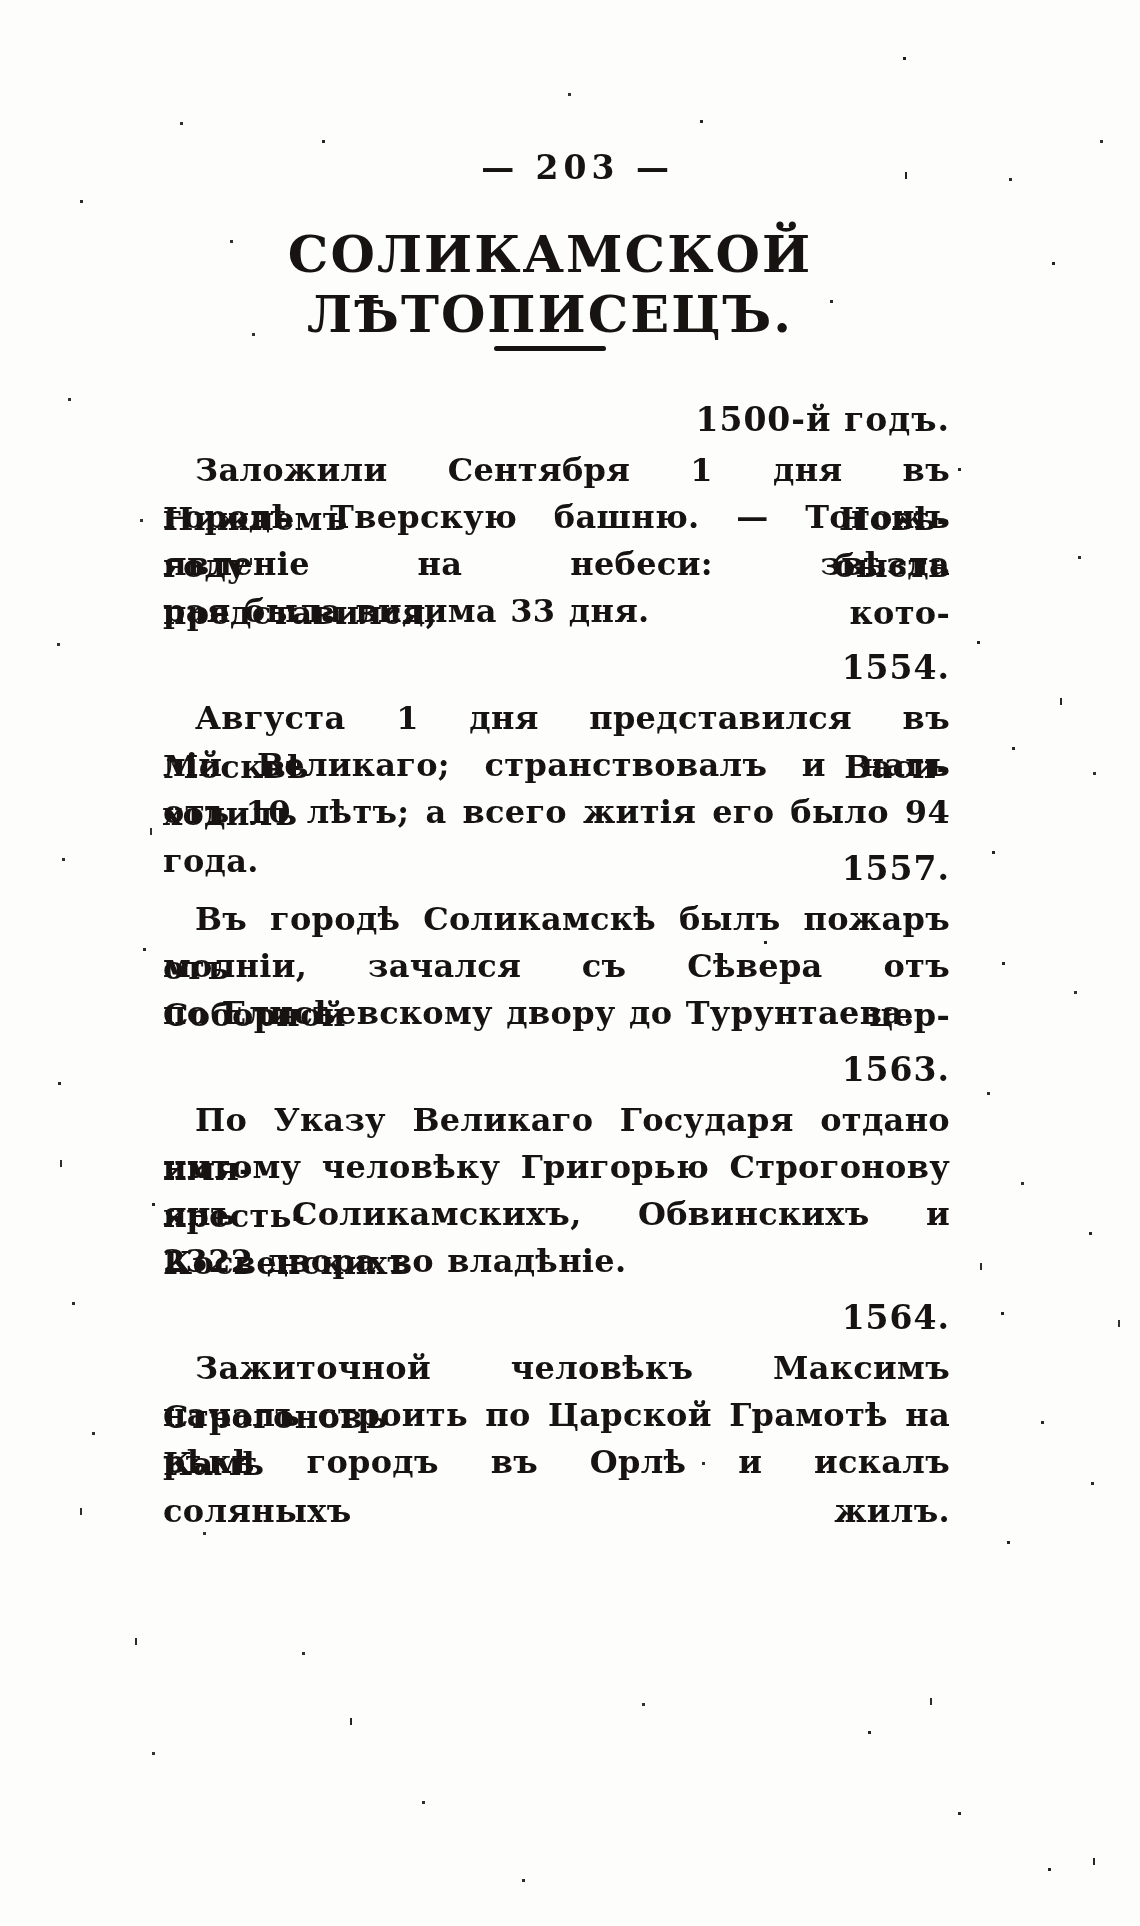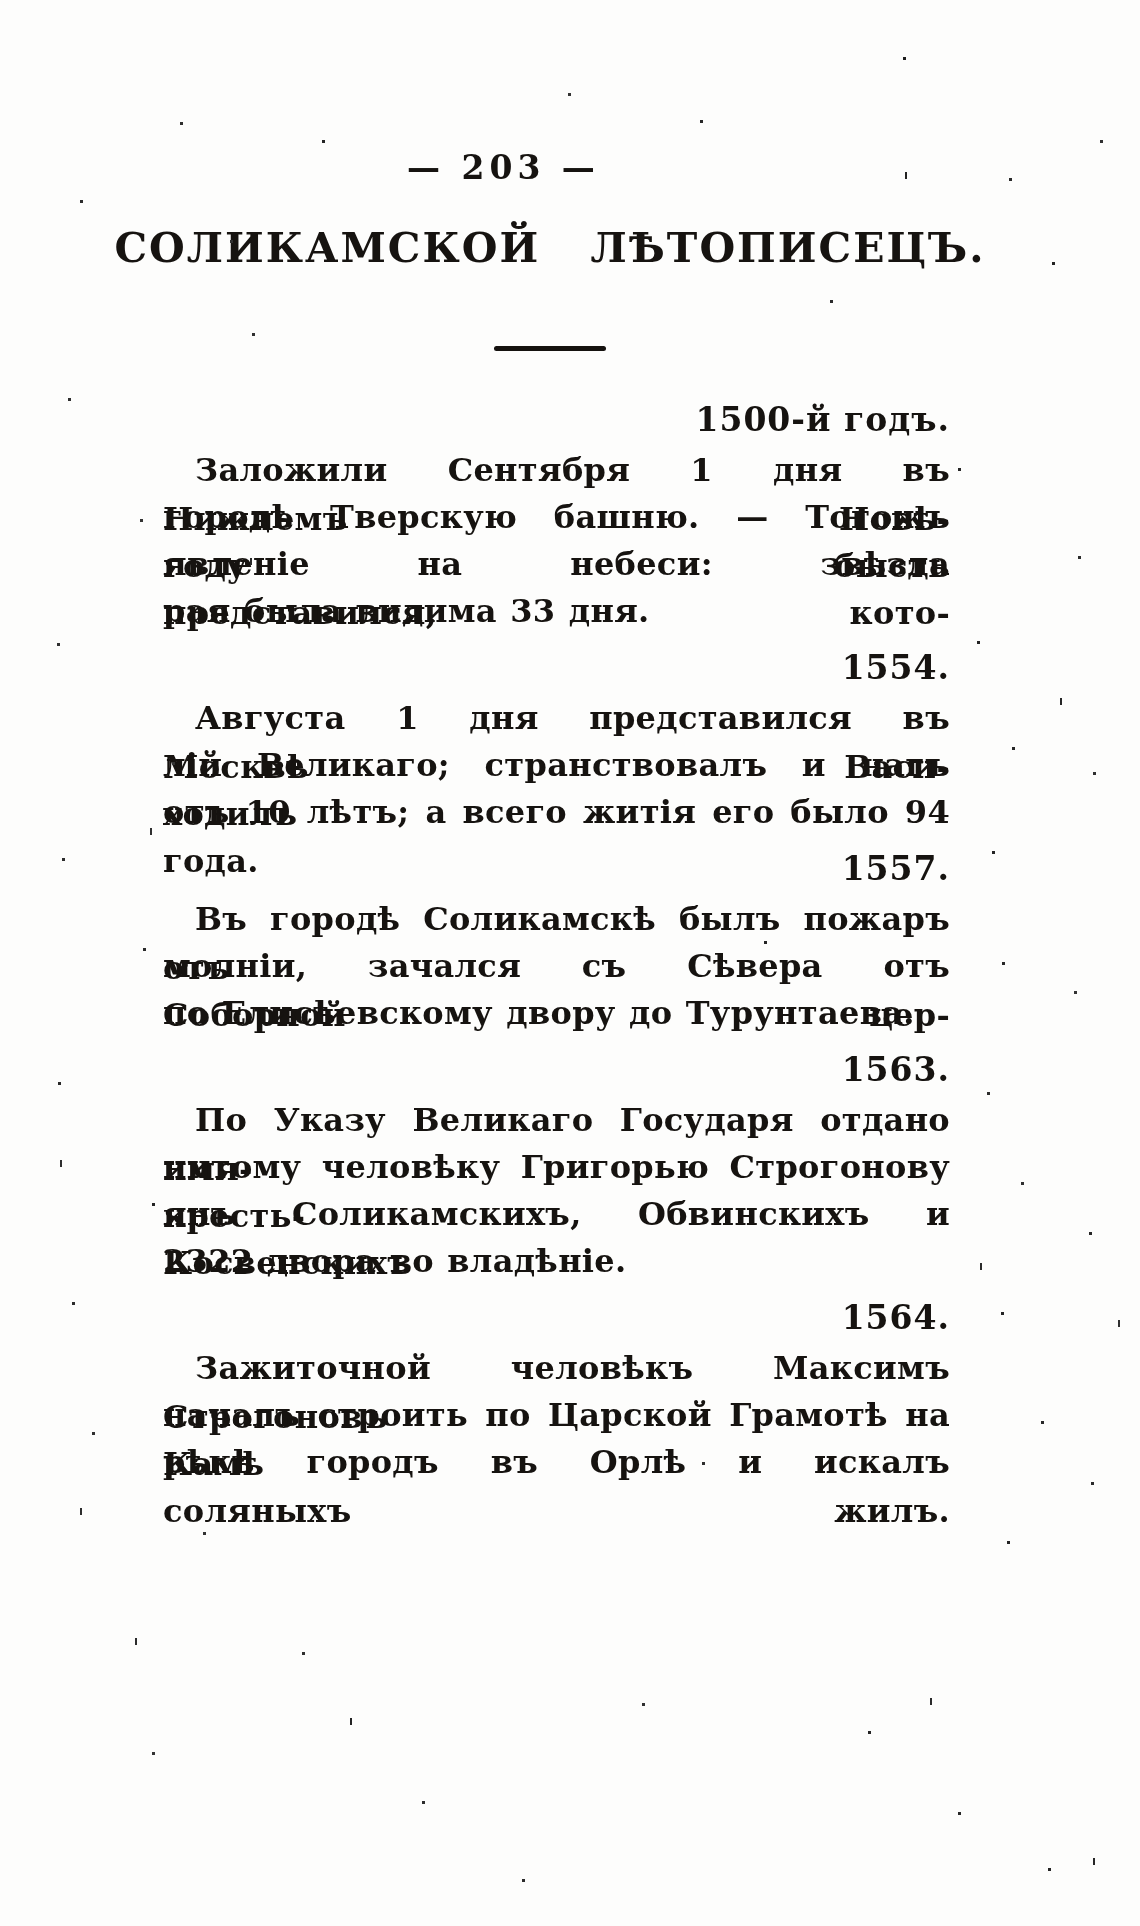--- a/index.html
+++ b/index.html
@@ -13,34 +13,34 @@
     height: 1926px;
     background: #fdfdfc;
     overflow: hidden;
     font-family: "DejaVu Serif", "Liberation Serif", serif;
     color: #161310;
     font-weight: 700;
   }
   .pageno {
     position: absolute;
     top: 148px;
-    left: 407px;
+    left: 374px;
     width: 300px;
-    text-align: left;
+    text-align: right;
     font-size: 33px;
     letter-spacing: 5px;
   }
   .title {
     position: absolute;
     top: 224px;
     left: 110px;
     width: 880px;
     margin: 0;
     text-align: center;
-    font-size: 41px;
+    font-size: 51px;
     letter-spacing: 2px;
     word-spacing: 34px;
     font-weight: 700;
   }
   .rule {
     position: absolute;
     top: 346px;
     left: 494px;
     width: 112px;
     height: 5px;

